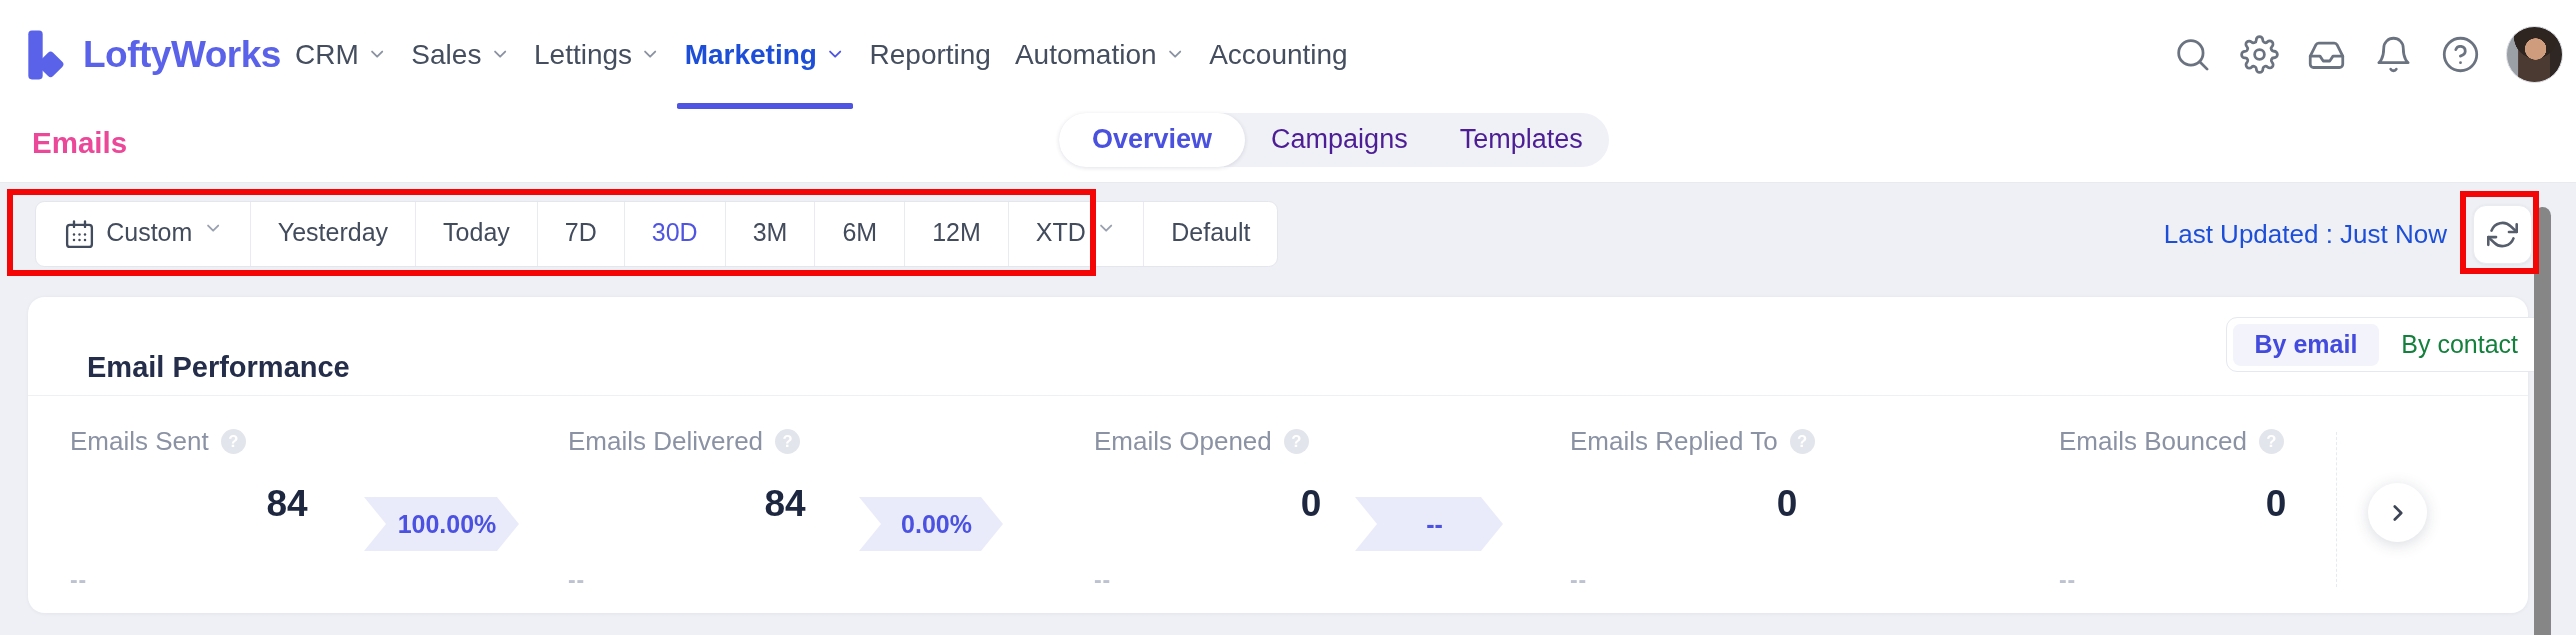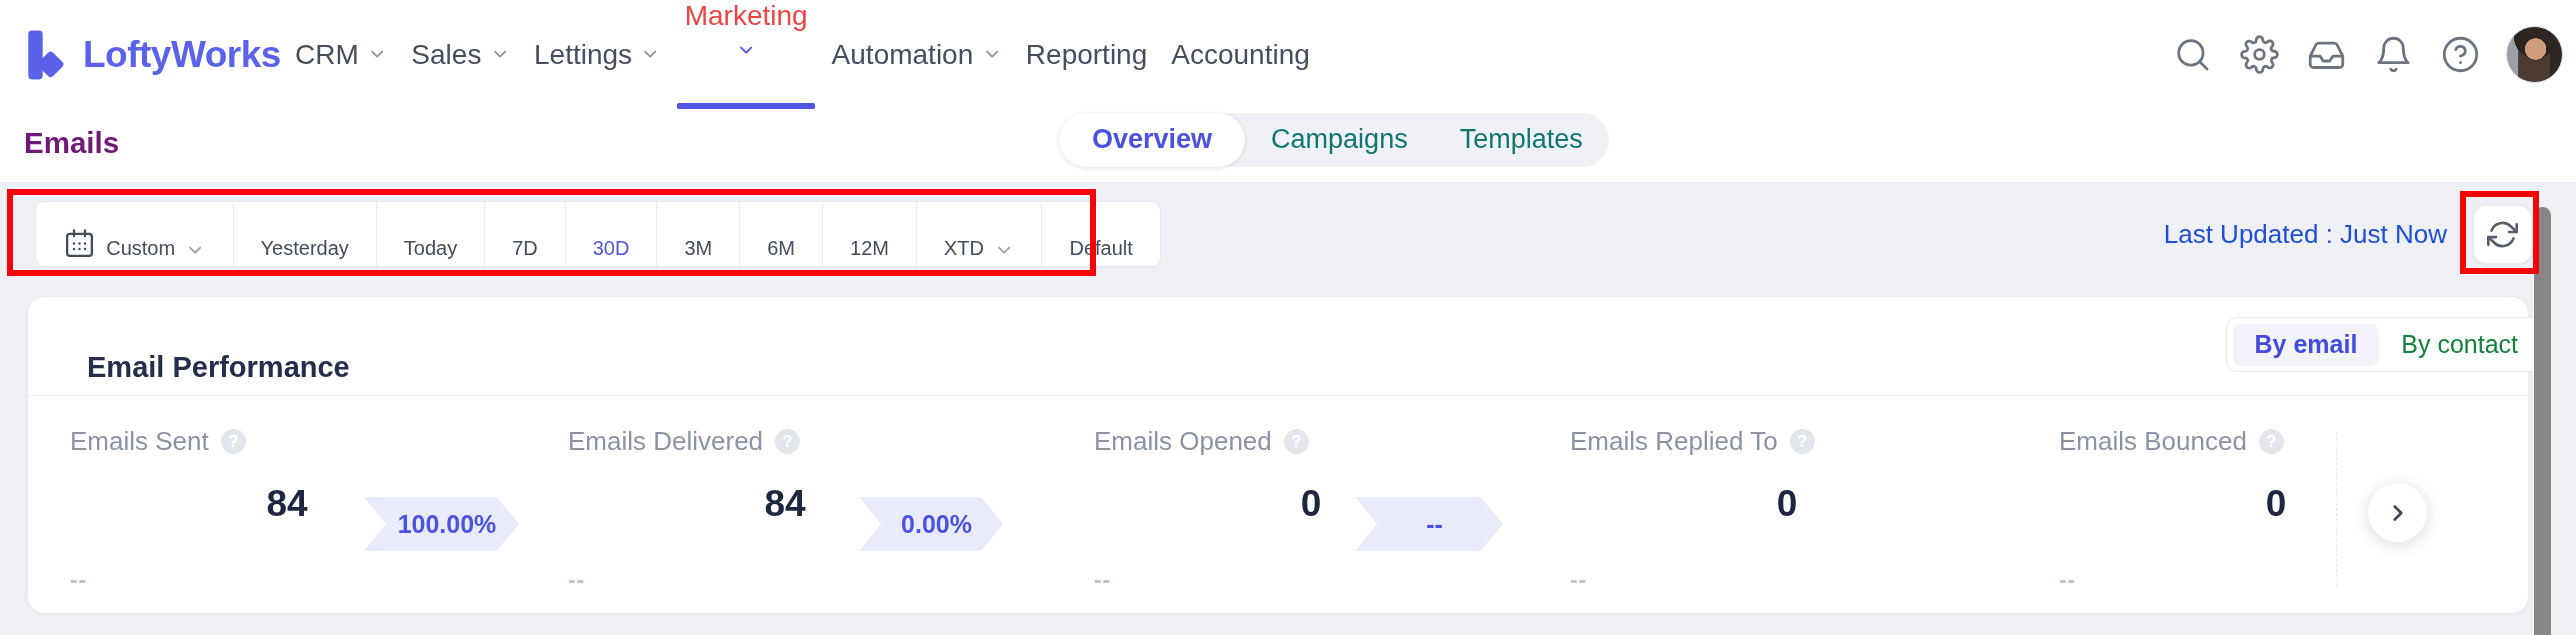--- a/index.html
+++ b/index.html
@@ -10,50 +10,50 @@
   .topbar { position:absolute; left:0; top:0; right:0; height:183px; background:#fff;
             border-bottom:0.9px solid #e8eaf0; }
   .nav-row { position:absolute; left:0; top:0; right:0; height:109px; display:flex;
              align-items:center; padding:0 13px 0 24px; }
   .brand { display:flex; align-items:center; gap:13px; width:271px; }
   .brand-name { color:#5b62ea; font-size:37px; font-weight:bold; letter-spacing:-0.5px; }
   .nav { display:flex; align-items:flex-end; gap:24px; height:100%; }
   .nav-item { position:relative; display:flex; align-items:center; gap:8.3px; height:100%;
               font-size:28px; color:#454e5f; cursor:pointer; }
   .nav-item .caret { display:flex; color:#8b93a3; }
-  .nav-item.active { color:#ef4444; font-weight:normal;flex-direction:column; }
+  .nav-item.active { color:#1d4ed8; font-weight:bold; }
   .nav-item.active .caret { color:#4f55e2; }
   .nav-item.active::after { content:""; position:absolute; left:-7.4px; right:-7.4px; bottom:0;
               height:6.5px; background:#4f55e2; border-radius:1.8px; }
   .top-icons { margin-left:auto; display:flex; align-items:center; gap:25px; }
   .icon-btn { width:42px; height:42px; display:flex; align-items:center; justify-content:center;
               cursor:pointer; }
   .icon-btn svg { width:39px; height:39px; fill:none; stroke:#6b7380; stroke-width:1.7;
               stroke-linecap:round; stroke-linejoin:round; }
   .avatar { width:57px; height:57px; border-radius:50%; cursor:pointer; overflow:hidden;
             background:
               radial-gradient(circle at 52% 40%, #cf9d7d 0 24%, rgba(0,0,0,0) 25%),
               radial-gradient(circle at 52% 18%, #2e2420 0 40%, rgba(0,0,0,0) 41%),
               linear-gradient(to right, #9aa0a6 0 20%, #4b3a32 21% 78%, #2f2724 79%);
             border:0.9px solid #d8dbe2; }
 
   .page-row { position:absolute; left:0; top:109px; right:0; height:74px; }
-  .page-title { position:absolute; left:24px; top:16.6px; font-size:29.5px; font-weight:bold;
-              color:#701a75; }
+  .page-title { position:absolute; left:32px; top:16.6px; font-size:29.5px; font-weight:bold;
+              color:#ec4899; }
   .tab-group { position:absolute; left:1059px; top:3.7px; height:54px; background:#f0f1f6;
               border-radius:922px; display:flex; align-items:center; }
   .tab { display:flex; align-items:center; height:100%; padding:0 26px; font-size:27px;
-              color:#0f766e; cursor:pointer; border-radius:922px; }
+              color:#4c1d95; cursor:pointer; border-radius:922px; }
   .tab.active { background:#fff; color:#4b51df; font-weight:bold; padding:0 33px;
               box-shadow:0 0.9px 4.6px rgba(40,50,90,.14); }
 
   
   .filter-bar { position:absolute; left:35px; top:201px; height:66px; background:#fff;
               border:0.9px solid #e4e6ed; border-radius:9.2px; display:flex; overflow:hidden; }
-  .filter { display:flex; align-items:flex-end; gap:10.2px; padding:6px 27px; font-size:20px;
+  .filter { display:flex; align-items:flex-start; gap:10.2px; padding:16px 27px; font-size:25px;
               color:#434c5d; border-right:0.9px solid #e9ebf0; cursor:pointer; white-space:nowrap; }
   .filter:last-child { border-right:none; }
   .filter.active { color:#4f55e2; }
   .filter svg.cal { width:33px; height:33px; fill:none; stroke:#434c5d; stroke-width:1.7;
               stroke-linecap:round; stroke-linejoin:round; }
   .filter .caret { display:flex; color:#9aa1b0; }
   .last-updated { position:absolute; top:201px; right:129px; height:66px; display:flex;
               align-items:center; color:#1d4ed8; font-size:26px; }
   .refresh-btn { position:absolute; left:2473px; top:205px; width:59px; height:59px;
               background:#fff; border:0.9px solid #e9ebf0; border-radius:13px; display:flex;
@@ -152,29 +152,29 @@
         </div>
         <div class="nav-item active">
           <span>Marketing</span>
           <span class="caret">
               <svg viewBox="0 0 24 24">
                 <polyline points="6 9 12 15 18 9"></polyline>
               </svg>
             </span>
         </div>
         <div class="nav-item">
+          <span>Reporting</span>
+        </div>
+        <div class="nav-item">
           <span>Automation</span>
           <span class="caret">
               <svg viewBox="0 0 24 24">
                 <polyline points="6 9 12 15 18 9"></polyline>
               </svg>
             </span>
-        </div>
-        <div class="nav-item">
-          <span>Reporting</span>
         </div>
         <div class="nav-item">
           <span>Accounting</span>
         </div>
       </div>
       <div class="top-icons">
         <div class="icon-btn">
           <svg viewBox="0 0 24 24">
               <circle cx="11" cy="11" r="7.5"></circle>
               <line x1="21" y1="21" x2="16.6" y2="16.6"></line>

